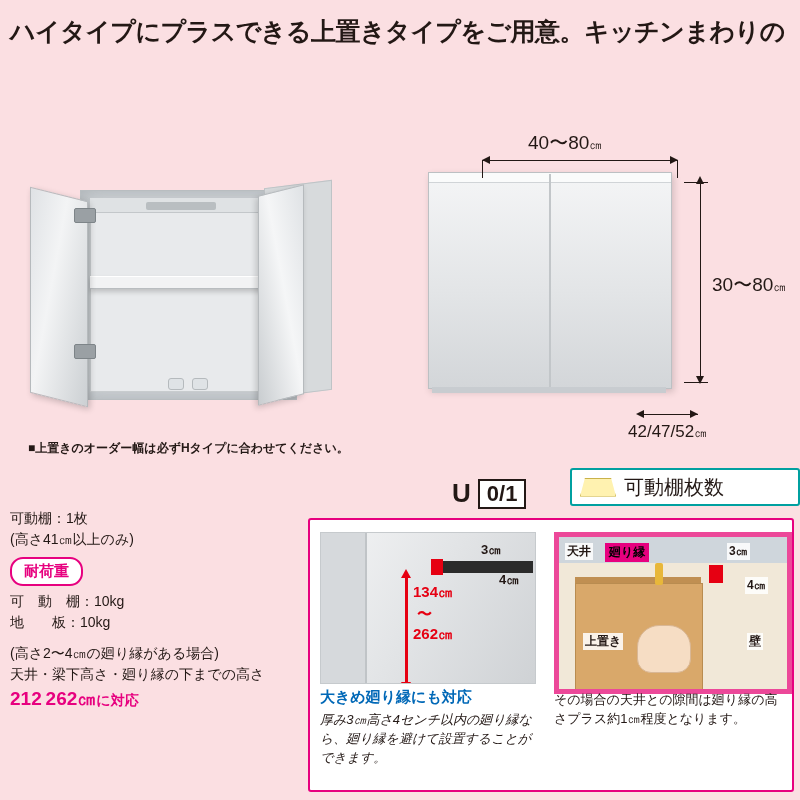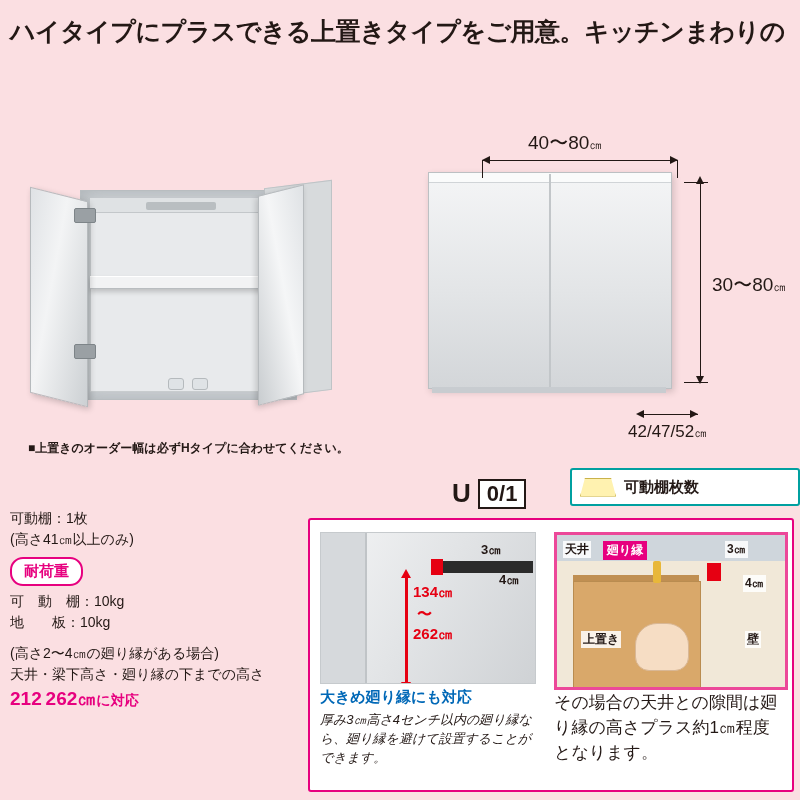--- a/index.html
+++ b/index.html
@@ -136,21 +136,21 @@
   }
   .shelf-count{
     position:absolute;left:570px;top:468px;width:218px;height:34px;
     border:2px solid #00a0a0;background:#fff;border-radius:3px;
     display:flex;align-items:center;gap:8px;padding-left:8px;
   }
   .shelf-count .trap{
     width:34px;height:17px;background:#fff2b0;border:1px solid #c9b24a;
     clip-path:polygon(14% 0,86% 0,100% 100%,0 100%);
   }
-  .shelf-count .lbl{font-size:15px;font-weight:700;}
+  .shelf-count .lbl{font-size:20px;font-weight:400;}
   
   .bottom{
     position:absolute;left:308px;top:518px;width:482px;height:270px;
     border:2px solid #e7007f;background:#fff;border-radius:3px;
   }
   .bp-left{position:absolute;left:8px;top:8px;width:226px;height:252px;}
   .bp-right{position:absolute;left:244px;top:8px;width:230px;height:252px;}
   .corner-photo{
     position:absolute;left:2px;top:4px;width:214px;height:150px;
     background:linear-gradient(120deg,#f3f4f5 0%,#e2e4e6 48%,#cfd2d5 100%);
@@ -188,33 +188,33 @@
   .lbl-tilde{position:absolute;left:96px;top:72px;font-size:15px;font-weight:700;color:#e60012;}
   .lbl-262{position:absolute;left:92px;top:92px;font-size:15px;font-weight:700;color:#e60012;}
   .bp-head{
     position:absolute;left:2px;top:160px;font-size:15px;font-weight:700;color:#0068b7;
   }
   .bp-body{
     position:absolute;left:2px;top:182px;width:220px;font-size:13px;line-height:1.48;font-style:italic;
   }
   .room-photo{
     position:absolute;left:0;top:4px;width:228px;height:152px;
-    background:#efe6d8;border:3px solid #ec4899;overflow:hidden;
+    background:#efe6d8;border:5px solid #ec4899;overflow:hidden;
   }
   .room-photo .ceiling{position:absolute;left:0;top:0;width:228px;height:26px;background:#cfd6dc;}
   .room-photo .wall{position:absolute;left:0;top:26px;width:228px;height:126px;background:#f1e8d8;}
   .room-photo .cabinet{position:absolute;left:16px;top:46px;width:126px;height:106px;background:#d9a86a;border:1px solid #b98c50;}
   .room-photo .cab-top{position:absolute;left:16px;top:40px;width:126px;height:8px;background:#c08f52;}
   .room-photo .screw{position:absolute;left:96px;top:26px;width:8px;height:22px;background:#e8b73a;border-radius:2px;}
   .room-photo .redblk{position:absolute;left:150px;top:28px;width:14px;height:18px;background:#e60012;}
   .room-photo .hand{position:absolute;left:78px;top:88px;width:52px;height:46px;background:#f6ddc4;border:1px solid #d9b795;border-radius:22px 22px 14px 14px;}
   .tag{position:absolute;font-size:12px;font-weight:700;background:rgba(255,255,255,.85);padding:0 2px;}
-  .tag-pink{color:#ffffff;background:#e7007f;padding:1px 4px;}
+  .tag-pink{color:#000000;background:#e7007f;padding:1px 4px;}
   .bp-right-text{
-    position:absolute;left:0;top:162px;width:228px;font-size:17px;line-height:1.48;
+    position:absolute;left:0;top:162px;width:228px;font-size:13px;line-height:1.48;
   }
 </style>
 </head>
 <body>
 
 <div class="headline">
   <div>ハイタイプにプラスできる上置きタイプをご用意。キッチンまわりの</div>
 </div>
 
 <div class="photo-open">

